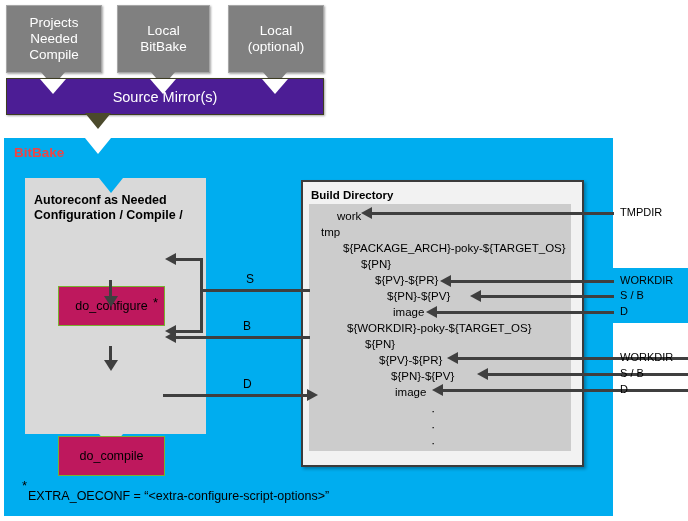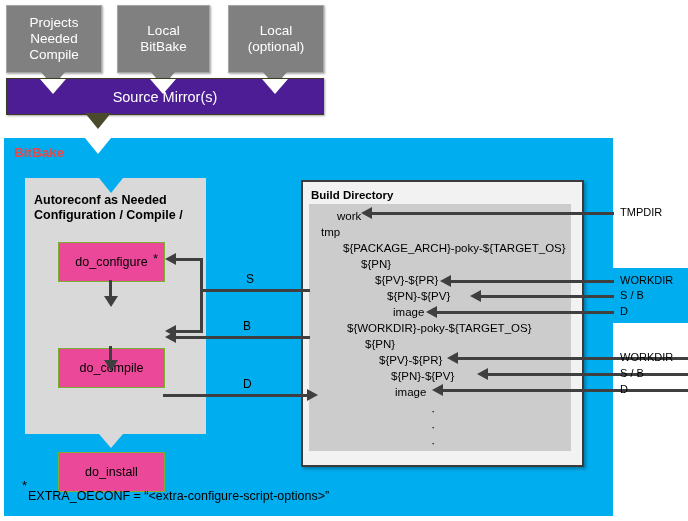--- a/index.html
+++ b/index.html
@@ -37,23 +37,23 @@
   .bb-title{
     color:#ef4444;font-weight:bold;font-size:13.5px;
   }
 
   
   .cfgpanel{background:#d9d9d9;}
   .cfg-title{font-weight:bold;font-size:12.5px;line-height:15px;color:#000;}
 
   
   .task{
-    background:#ec4899;border:1px solid #7ab02f;
+    background:#be185d;border:1px solid #7ab02f;
     display:flex;align-items:center;justify-content:center;
-    font-size:12.5px;color:#000;position:relative;
+    font-size:12.5px;color:#000;position:relative;margin-top:44px;
   }
   .task .star{position:absolute;font-size:13px;line-height:10px;}
 
   
   .builddir{background:#f2f2f2;border:2px solid #3b3b3b;
             box-shadow:2px 2px 3px rgba(0,0,0,.3);}
   .bd-title{font-weight:bold;font-size:11.5px;color:#000;}
   .bd-tree{background:#cccccc;}
   .bd-row{font-size:11.5px;color:#000;white-space:nowrap;line-height:12px;}
 

